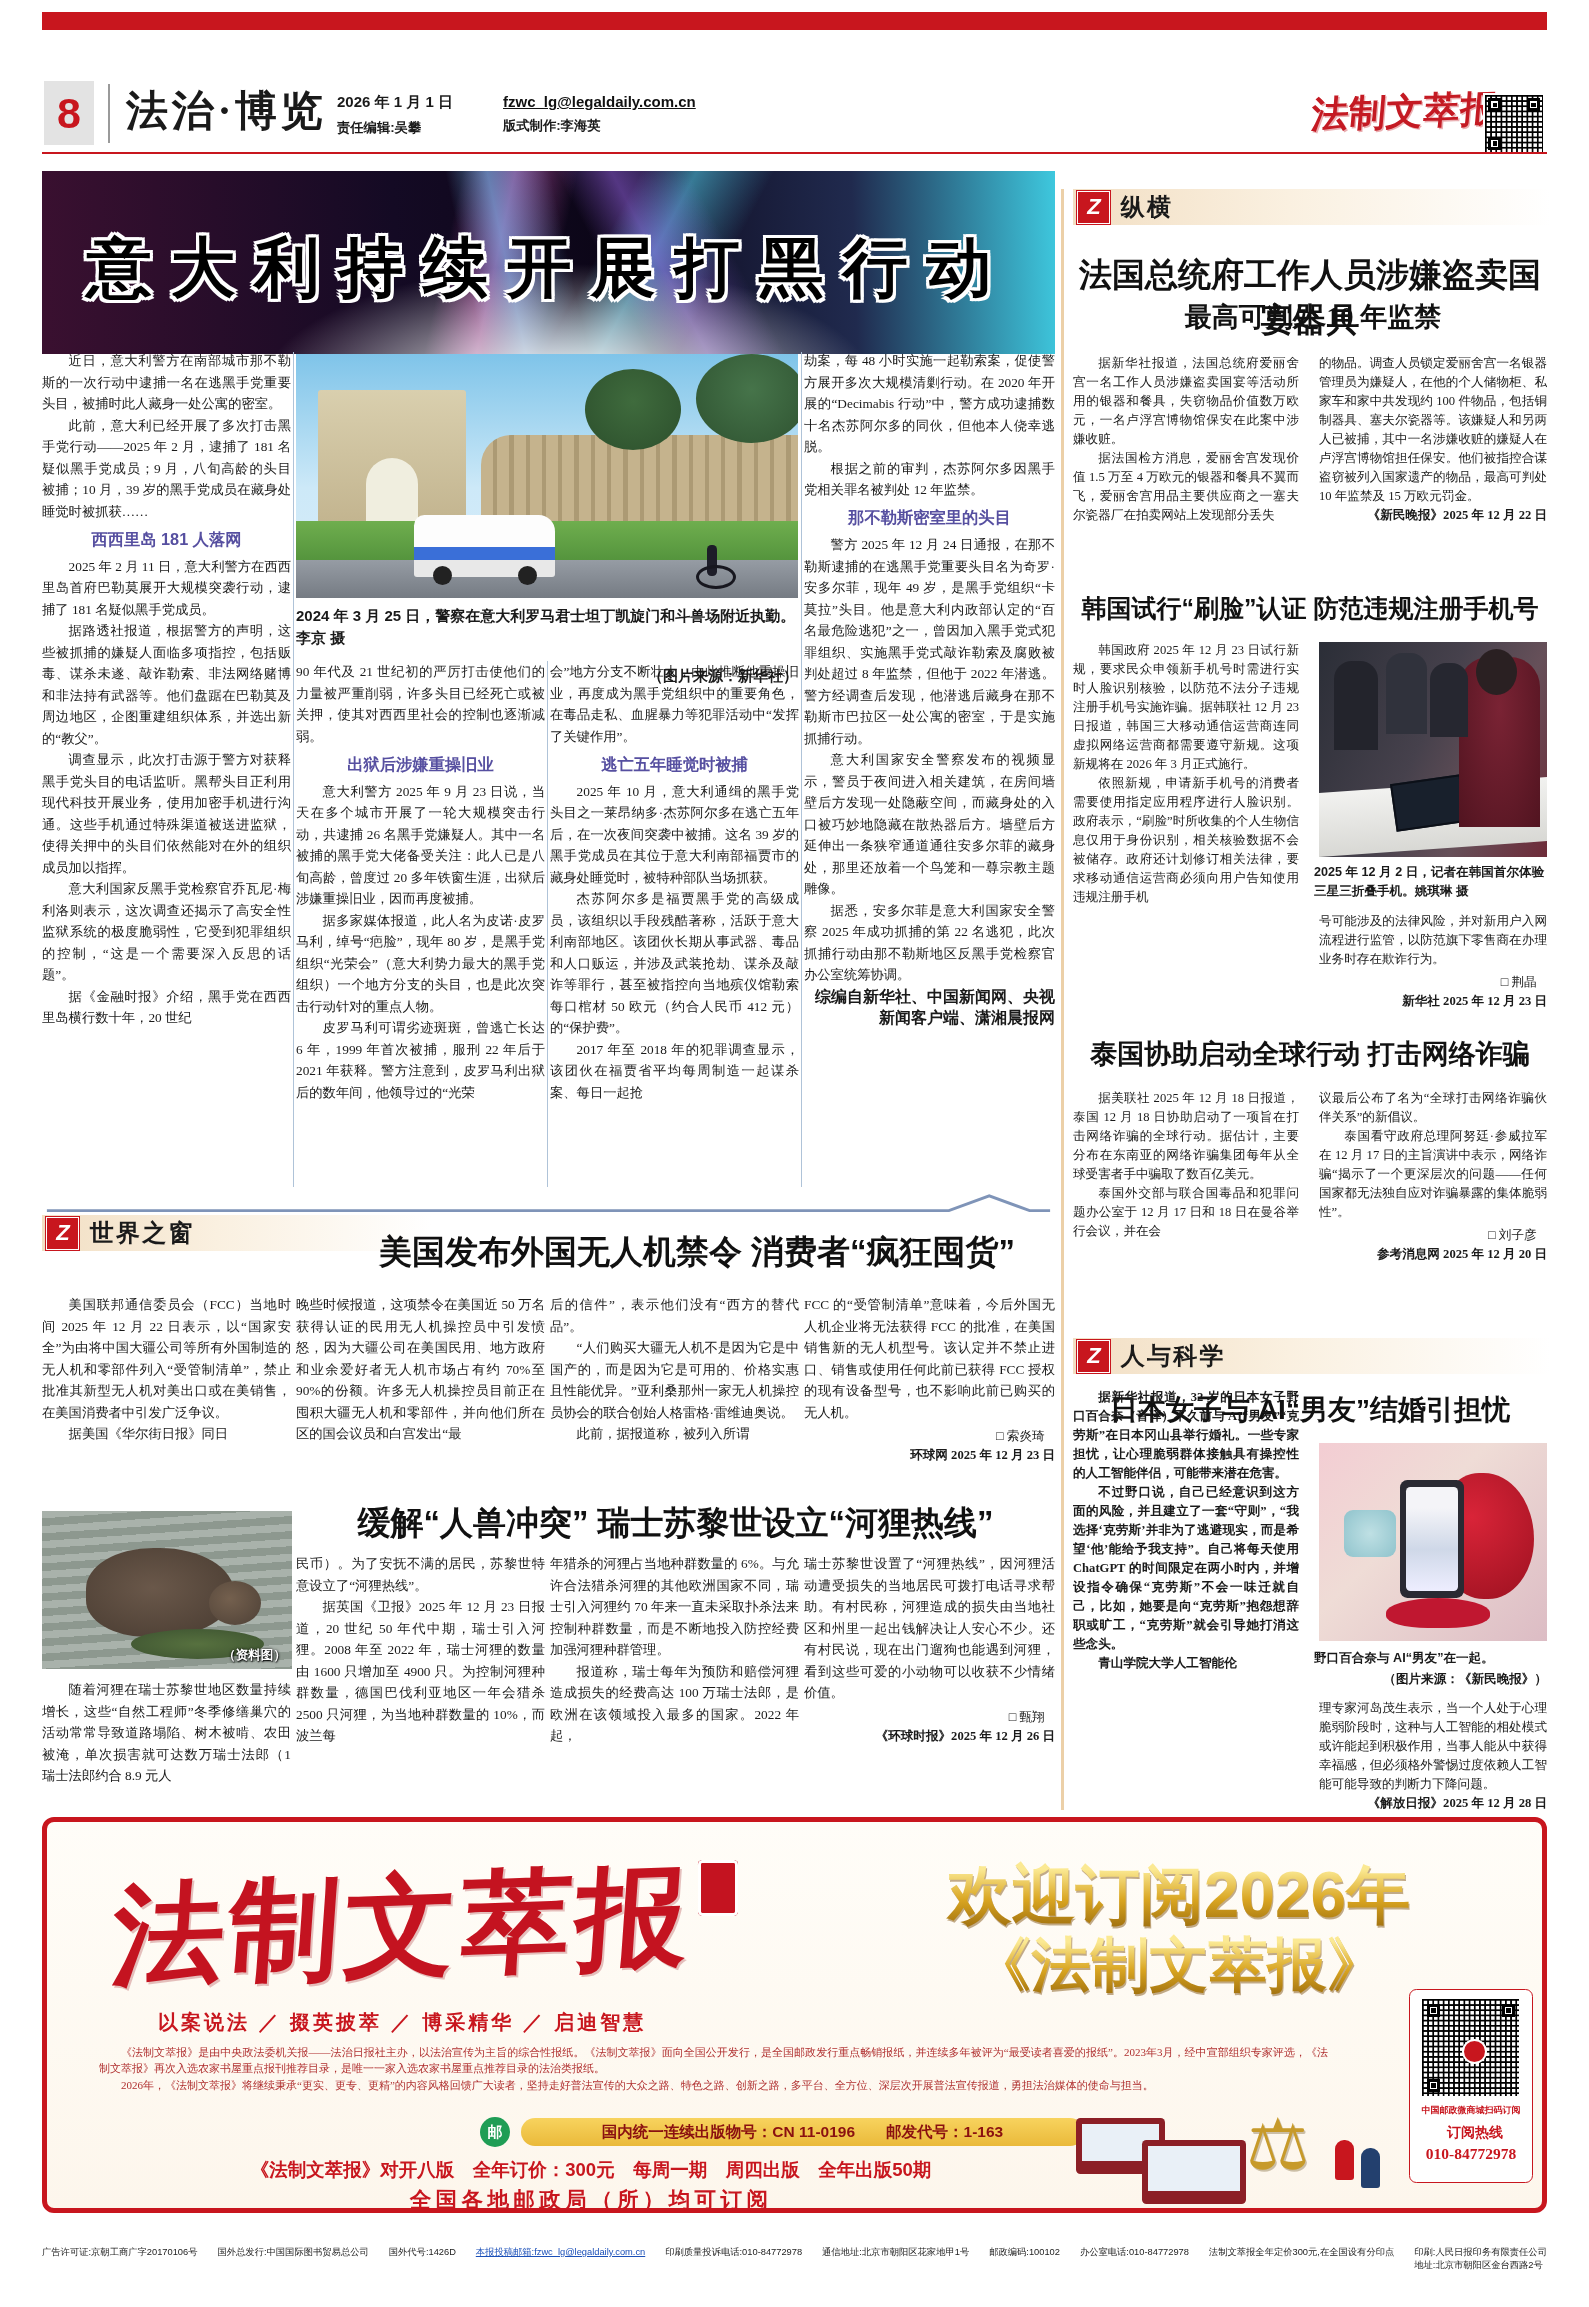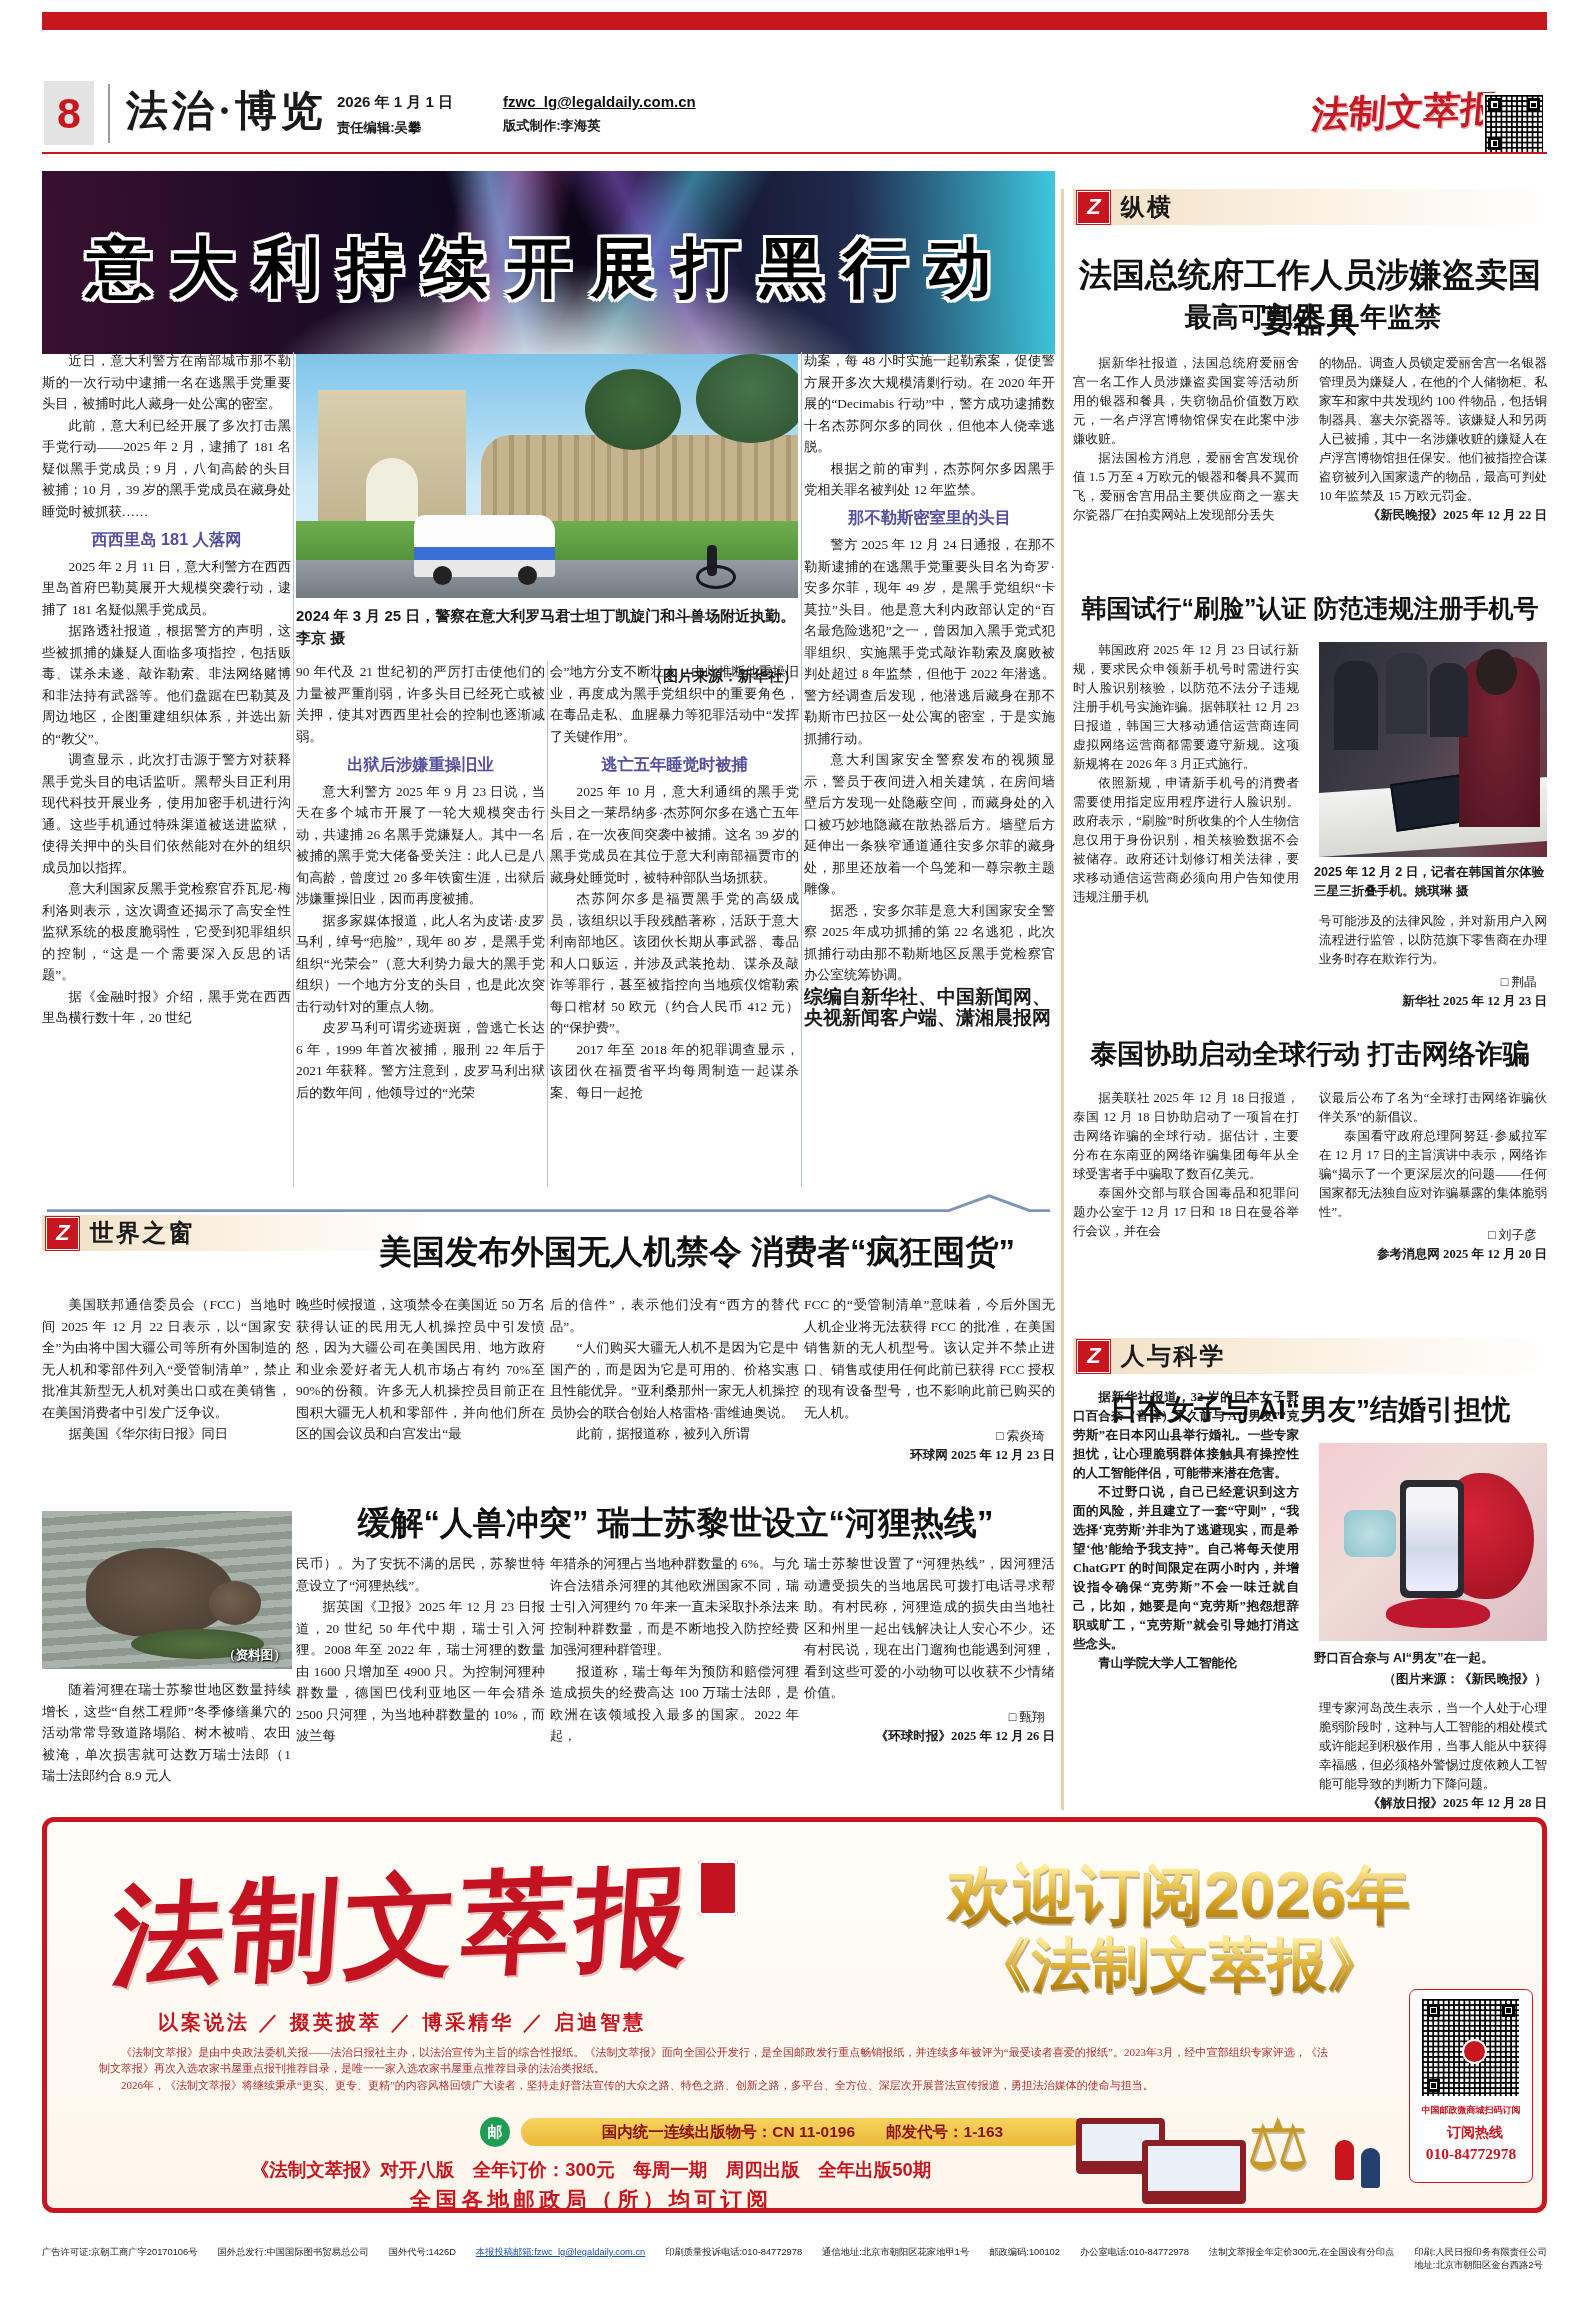--- a/index.html
+++ b/index.html
@@ -7,21 +7,21 @@
         font-family:"Liberation Serif","DejaVu Serif",serif;color:#1a1a1a;overflow:hidden;}
   .abs{position:absolute;}
   p{margin:0;text-indent:2em;text-align:justify;}
   p.ni{text-indent:0;}
   .body18 p{font-size:13.3px;line-height:21.5px;}
   .body17 p{font-size:12.6px;line-height:19px;}
   .sub{color:#564fa0;font-weight:700;font-size:16.3px;text-align:center;margin:6.7px 0 5.2px;
        font-family:"Liberation Sans","DejaVu Sans",sans-serif;}
   .byline{font-size:12.6px;line-height:19px;text-align:right;padding-right:10.4px;margin-top:4.4px;}
   .src{font-size:12.6px;line-height:19px;text-align:right;font-weight:700;}
-  .srcbig{font-size:19px;line-height:21.5px;font-weight:700;}
+  .srcbig{font-size:16px;line-height:21.5px;text-align:right;font-weight:700;}
   .ht{font-family:"Liberation Sans","DejaVu Sans",sans-serif;font-weight:700;color:#111;}
   .center{text-align:center;}
   .colrule{position:absolute;width:0.7px;background:#afc3d8;}
   
   .topbar{left:42px;top:12px;width:1505px;height:18px;background:#c8161e;}
   .pagenum{left:44px;top:81px;width:50px;height:64px;background:#e3e3e3;display:flex;align-items:center;justify-content:center;
            color:#c8161e;font-size:43px;font-weight:700;font-family:"Liberation Sans",sans-serif;}
   .headdiv{left:108px;top:84px;width:1.5px;height:59px;background:#9a9a9a;}
   .secname{left:126px;top:83px;font-size:42px;font-weight:900;letter-spacing:3.7px;}
   .hmeta{font-family:"Liberation Sans","DejaVu Sans",sans-serif;}

